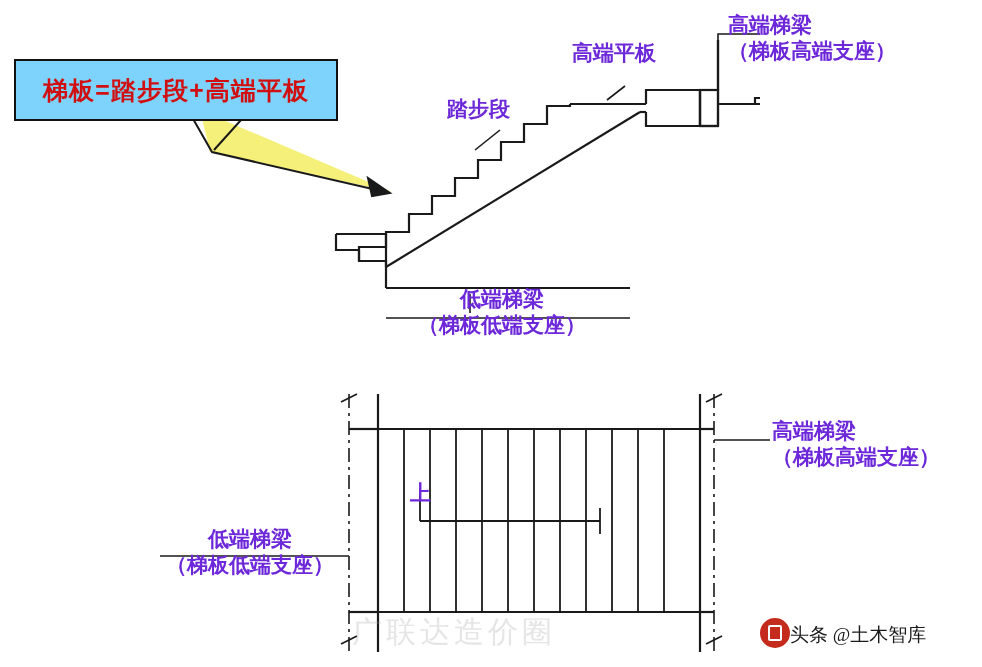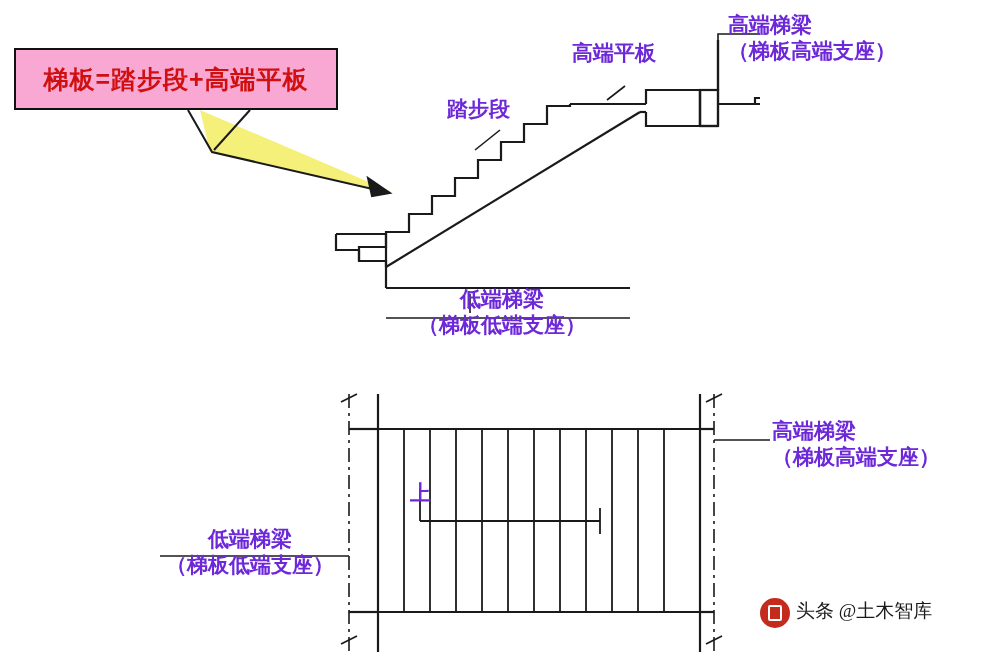--- a/index.html
+++ b/index.html
@@ -13,29 +13,30 @@
     height: 667px;
     background: #ffffff;
     overflow: hidden;
     font-family: "Liberation Sans", sans-serif;
   }
   .abs { position: absolute; }
 
   
   #callout-box {
     left: 14px;
-    top: 48px;
+    top: 59px;
     width: 324px;
     height: 62px;
-    background: #f9a8d4;
+    background: #7dd3fc;
     border: 2px solid #111111;
     box-sizing: border-box;
     display: flex;
     align-items: center;
     justify-content: center;
+    font-family: Liberation Mono, monospace;
   }
   #callout-text {
     color: #d01010;
     font-size: 25px;
     font-weight: bold;
     letter-spacing: 1px;
     white-space: nowrap;
   }
 
   
@@ -51,22 +52,21 @@
     text-align: center;
   }
 
   
   #watermark {
     left: 760px;
     top: 598px;
     width: 210px;
     height: 50px;
     display: flex;
-    align-items: flex-start;
-    gap: 6px;
+    align-items: flex-end;
   }
   #wm-logo {
     width: 30px;
     height: 30px;
     border-radius: 50%;
     background: #c42b1c;
     position: relative;
     flex: none;
   }
   #wm-logo::after {
@@ -243,19 +243,20 @@
 
   <div class="abs label-block" style="left:130px; top:526px; width:240px; text-align:center;">
     <div class="label">低端梯梁</div>
     <div class="label">（梯板低端支座）</div>
   </div>
 
   <div class="abs" id="callout-box">
     <span id="callout-text">梯板=踏步段+高端平板</span>
   </div>
 
+  <div class="abs" id="wm-ghost">广联达造价圈</div>
 
   <div class="abs" id="watermark">
     <div id="wm-logo"></div>
     <div id="wm-text">头条 @土木智库</div>
   </div>
 
 </div>
 
 </body></html>

